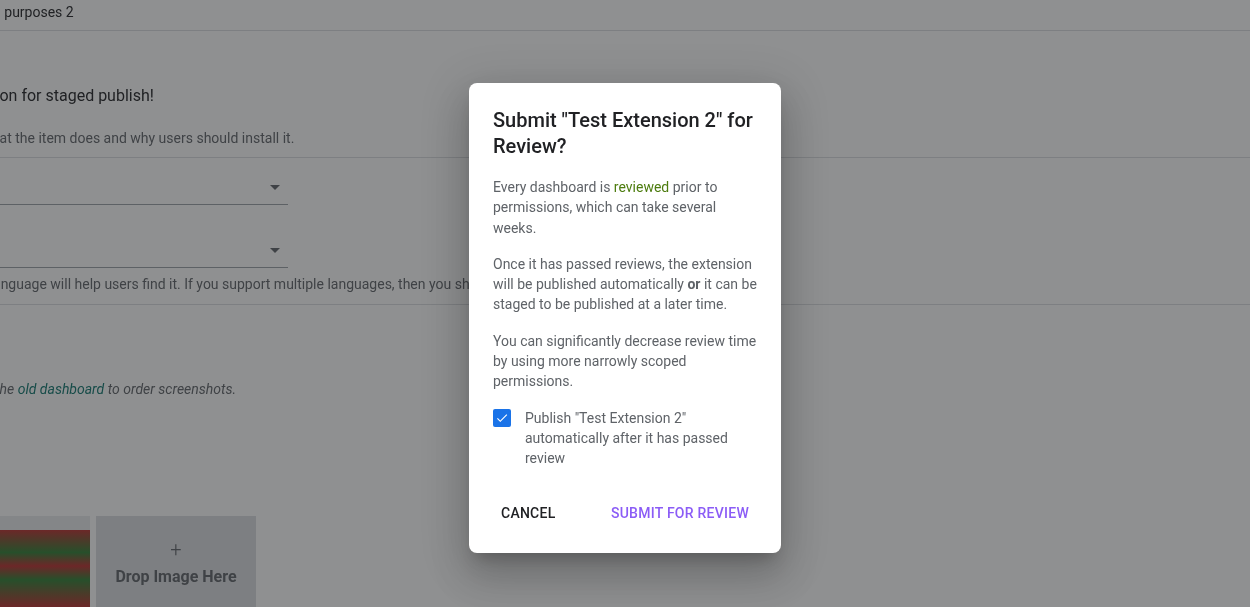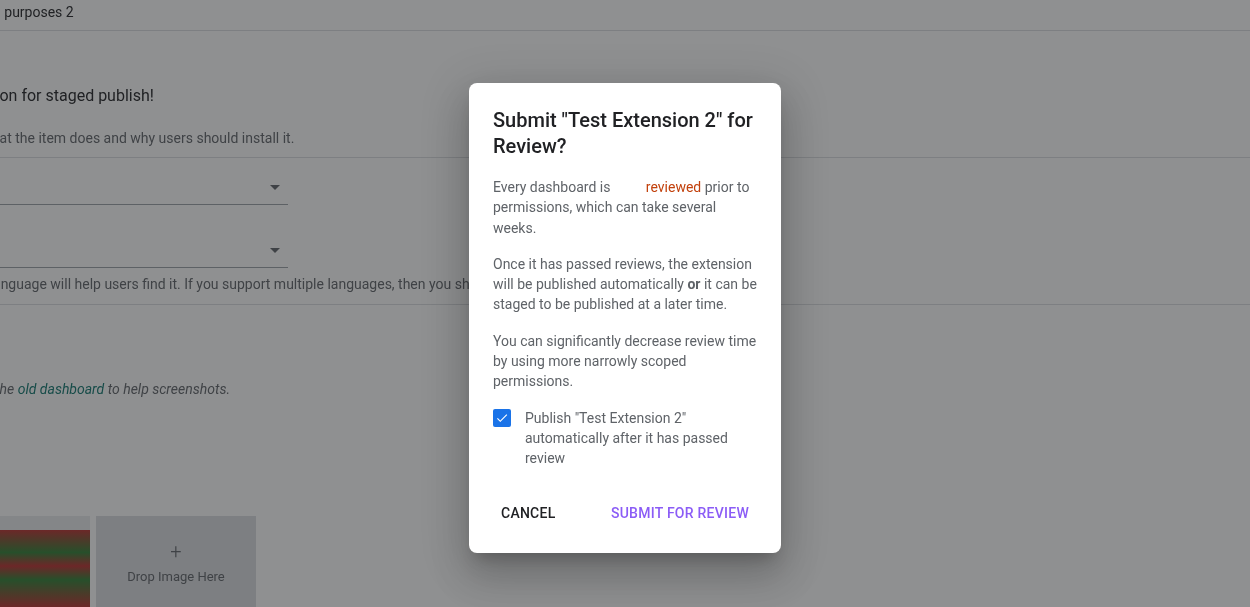--- a/index.html
+++ b/index.html
@@ -106,22 +106,22 @@
       align-items: center;
       justify-content: center;
       color: #5f6368;
     }
     .drop-zone .plus {
       font-size: 20px;
       font-weight: 300;
       margin-bottom: 6px;
     }
     .drop-zone .label {
-      font-size: 13px;
-      font-weight: 400;
+      font-size: 16px;
+      font-weight: 700;
     }
     .overlay {
       position: absolute;
       top: 0;
       left: 0;
       width: 100%;
       height: 100%;
       background: rgba(32, 33, 36, 0.5);
       display: flex;
       align-items: flex-start;
@@ -144,23 +144,22 @@
       line-height: 1.3;
       margin-bottom: 18px;
     }
     .modal-text {
       font-size: 14px;
       color: #5f6368;
       line-height: 1.45;
       margin-bottom: 16px;
     }
     .modal-text a {
-      color: #c2410c;
+      color: #4d7c0f;
       text-decoration: none;
-      margin-left: 32px;
     }
     .checkbox-row {
       display: flex;
       align-items: flex-start;
       gap: 14px;
       margin-bottom: 16px;
     }
     .checkbox {
       width: 18px;
       height: 18px;
@@ -215,21 +214,21 @@
   <div class="bg-divider" style="top:157px;"></div>
   <div class="bg-dropdown" style="top:175px;">
     <div class="dropdown-arrow"></div>
   </div>
   <div class="bg-dropdown" style="top:238px;">
     <div class="dropdown-arrow"></div>
   </div>
   <div class="bg-text bg-lang">n's language will help users find it. If you support multiple languages, then you sh</div>
   <div class="bg-divider" style="top:304px;"></div>
   <div class="bg-text bg-screenshot-hint">
-    <span>use the </span><a class="bg-link">old dashboard</a><span> to help screenshots.</span>
+    <span>use the </span><a class="bg-link">old dashboard</a><span> to order screenshots.</span>
   </div>
   <div class="screenshot-thumb"></div>
   <div class="drop-zone">
     <div class="plus">+</div>
     <div class="label">Drop Image Here</div>
   </div>
 </div>
 
 <div class="overlay">
   <div class="modal">

